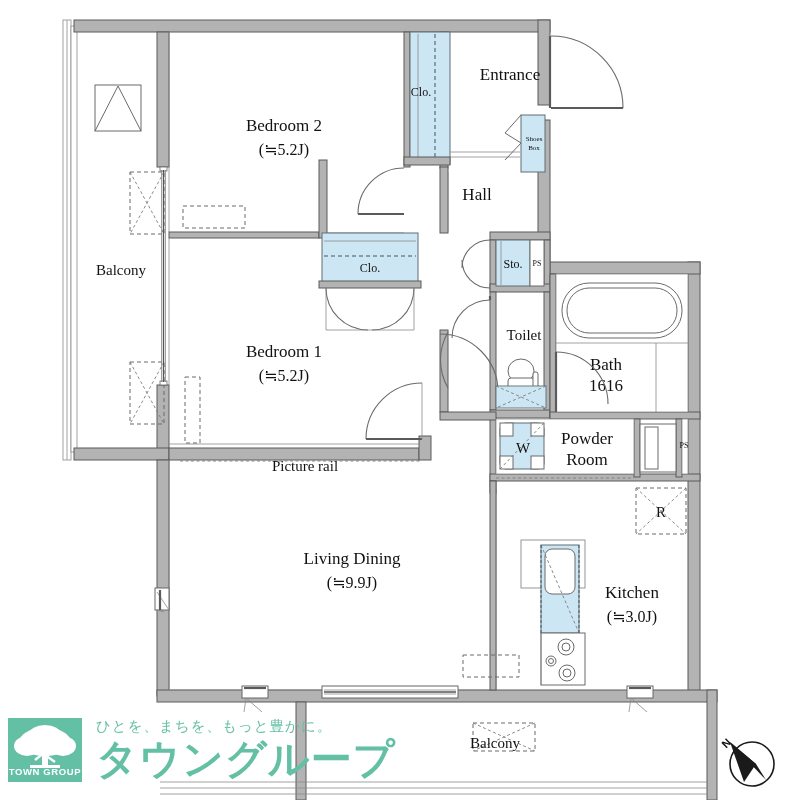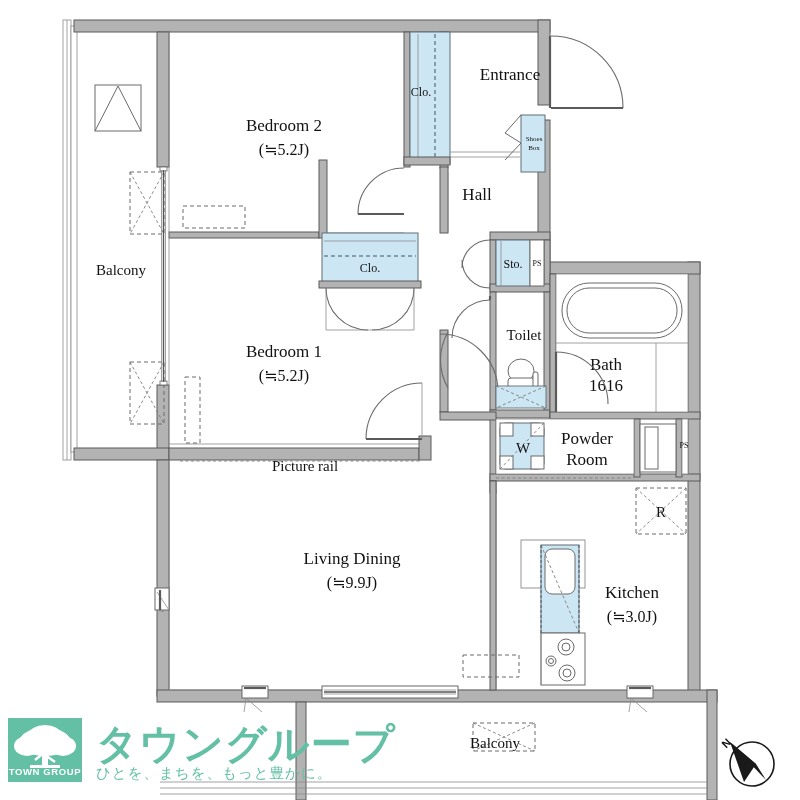--- a/index.html
+++ b/index.html
@@ -354,22 +354,22 @@
             <ellipse cx="37" cy="12" rx="16" ry="9"></ellipse>
             <rect x="34" y="26" width="6" height="18"></rect>
             <path d="M37 30 L27 38 M37 33 L47 40" stroke="#ffffff" stroke-width="2.4" fill="none"></path>
             <rect x="22" y="43" width="30" height="3"></rect>
           </g>
         </svg>
       </div>
       <div class="tg-text">TOWN GROUP</div>
     </div>
     <div id="brand-text">
+      <div id="tagline">ひとを、まちを、もっと豊かに。</div>
       <div id="brandname">タウングループ</div>
-      <div id="tagline">ひとを、まちを、もっと豊かに。</div>
     </div>
   </div>
 
   <div id="compass">
     <svg viewBox="0 0 64 62" width="64" height="62">
       <circle cx="36" cy="34" r="22" fill="#ffffff" stroke="#1a1a1a" stroke-width="1.6"></circle>
       <path d="M14 12 L50 50 L40 34 Z" fill="#1a1a1a"></path>
       <path d="M14 12 L28 52 L40 34 Z" fill="#1a1a1a"></path>
       <text x="13" y="16" transform="rotate(-45 13 16)" font-family="Liberation Sans, sans-serif" font-size="11" font-weight="bold" fill="#111" text-anchor="middle">N</text>
     </svg>

